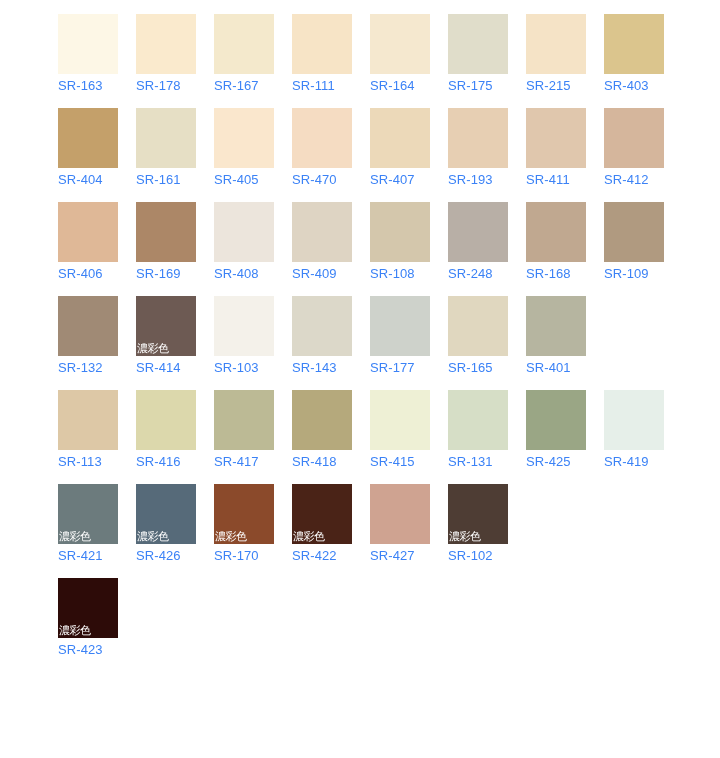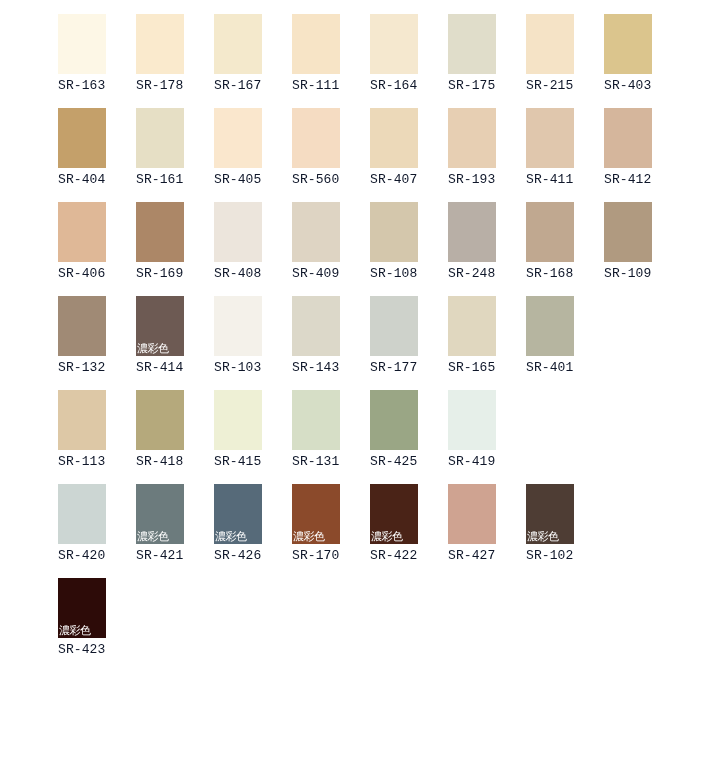--- a/index.html
+++ b/index.html
@@ -23,45 +23,45 @@
     display: flex;
     flex-direction: row;
     margin-bottom: 14px;
   }
   .swatch-cell {
     width: 60px;
     margin-right: 18px;
     position: relative;
   }
   .swatch-chip {
-    width: 48px;
+    width: 60px;
     height: 60px;
     position: relative;
     overflow: hidden;
   }
   .swatch-badge {
     position: absolute;
     left: 1px;
     bottom: 1px;
     color: #ffffff;
     font-size: 11px;
     line-height: 13px;
     letter-spacing: -0.5px;
     font-family: "DejaVu Sans", "Liberation Sans", sans-serif;
     white-space: nowrap;
     font-weight: 400;
   }
   .swatch-code {
     margin-top: 4px;
     font-size: 13px;
     line-height: 16px;
-    color: #0f172a;
+    color: #3b82f6;
     letter-spacing: 0.1px;
     white-space: nowrap;
-    font-family: Liberation Mono, monospace;
+    font-family: Liberation Sans, sans-serif;
   }
 </style>
 </head>
 <body>
 
 <div id="palette-grid">
     <div class="swatch-row">
       <div class="swatch-cell">
         <div class="swatch-chip" style="background-color: rgb(253, 247, 230); --c: #fdf7e6;"></div>
         <div class="swatch-code">SR-163</div>
@@ -103,21 +103,21 @@
       <div class="swatch-cell">
         <div class="swatch-chip" style="background-color: rgb(230, 223, 197); --c: #e6dfc5;"></div>
         <div class="swatch-code">SR-161</div>
       </div>
       <div class="swatch-cell">
         <div class="swatch-chip" style="background-color: rgb(250, 231, 205); --c: #fae7cd;"></div>
         <div class="swatch-code">SR-405</div>
       </div>
       <div class="swatch-cell">
         <div class="swatch-chip" style="background-color: rgb(245, 220, 194); --c: #f5dcc2;"></div>
-        <div class="swatch-code">SR-560</div>
+        <div class="swatch-code">SR-470</div>
       </div>
       <div class="swatch-cell">
         <div class="swatch-chip" style="background-color: rgb(236, 217, 185); --c: #ecd9b9;"></div>
         <div class="swatch-code">SR-407</div>
       </div>
       <div class="swatch-cell">
         <div class="swatch-chip" style="background-color: rgb(231, 207, 179); --c: #e7cfb3;"></div>
         <div class="swatch-code">SR-193</div>
       </div>
       <div class="swatch-cell">
@@ -194,20 +194,28 @@
         <div class="swatch-chip" style="background-color: rgb(182, 181, 160); --c: #b6b5a0;"></div>
         <div class="swatch-code">SR-401</div>
       </div>
     </div>
     <div class="swatch-row">
       <div class="swatch-cell">
         <div class="swatch-chip" style="background-color: rgb(221, 200, 166); --c: #ddc8a6;"></div>
         <div class="swatch-code">SR-113</div>
       </div>
       <div class="swatch-cell">
+        <div class="swatch-chip" style="background-color: rgb(220, 216, 172); --c: #dcd8ac;"></div>
+        <div class="swatch-code">SR-416</div>
+      </div>
+      <div class="swatch-cell">
+        <div class="swatch-chip" style="background-color: rgb(188, 186, 149); --c: #bcba95;"></div>
+        <div class="swatch-code">SR-417</div>
+      </div>
+      <div class="swatch-cell">
         <div class="swatch-chip" style="background-color: rgb(181, 169, 124); --c: #b5a97c;"></div>
         <div class="swatch-code">SR-418</div>
       </div>
       <div class="swatch-cell">
         <div class="swatch-chip" style="background-color: rgb(238, 240, 213); --c: #eef0d5;"></div>
         <div class="swatch-code">SR-415</div>
       </div>
       <div class="swatch-cell">
         <div class="swatch-chip" style="background-color: rgb(214, 222, 198); --c: #d6dec6;"></div>
         <div class="swatch-code">SR-131</div>
@@ -215,24 +223,20 @@
       <div class="swatch-cell">
         <div class="swatch-chip" style="background-color: rgb(154, 166, 133); --c: #9aa685;"></div>
         <div class="swatch-code">SR-425</div>
       </div>
       <div class="swatch-cell">
         <div class="swatch-chip" style="background-color: rgb(230, 239, 233); --c: #e6efe9;"></div>
         <div class="swatch-code">SR-419</div>
       </div>
     </div>
     <div class="swatch-row">
-      <div class="swatch-cell">
-        <div class="swatch-chip" style="background-color: rgb(204, 214, 211); --c: #ccd6d3;"></div>
-        <div class="swatch-code">SR-420</div>
-      </div>
       <div class="swatch-cell">
         <div class="swatch-chip" style="background-color: rgb(108, 123, 125); --c: #6c7b7d;">
           <span class="swatch-badge">濃彩色</span>
         </div>
         <div class="swatch-code">SR-421</div>
       </div>
       <div class="swatch-cell">
         <div class="swatch-chip" style="background-color: rgb(86, 106, 121); --c: #566a79;">
           <span class="swatch-badge">濃彩色</span>
         </div>

